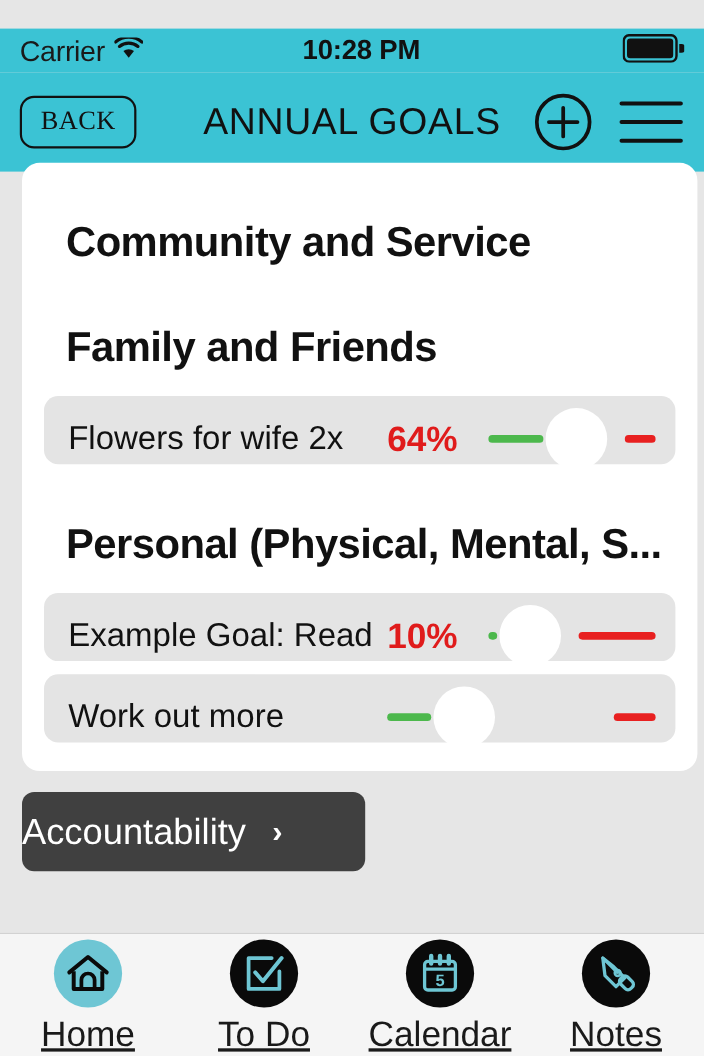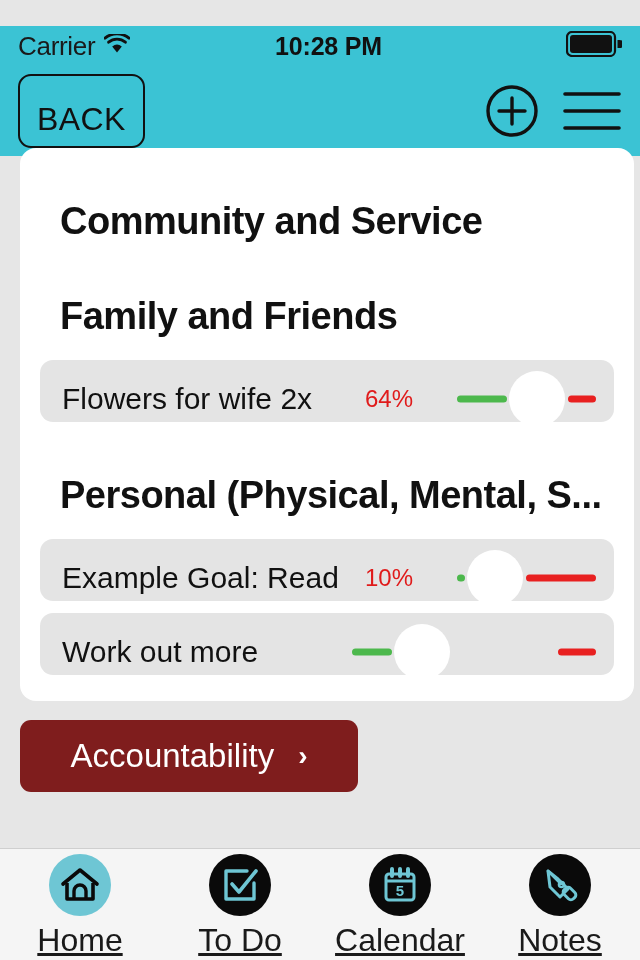--- a/index.html
+++ b/index.html
@@ -36,27 +36,28 @@
     height:90px;
     background:#3bc3d4;
     display:flex;
     align-items:center;
     padding:0 18px;
     position:relative;
   }
   .back-button{
     border:2.5px solid #111;
     border-radius:13px;
-    padding:27px 17px 11px;
-    font-size:32px;
+    padding:9px 17px 11px;
+    font-size:24px;
     color:#111;
     letter-spacing:0.4px;
     background:transparent;
     line-height:1;
     cursor:pointer;
+    font-family:Liberation Serif, serif;
   }
   .nav-title{
     position:absolute; left:0; right:0; text-align:center;
     font-size:34px; color:#111; letter-spacing:0.6px;
     pointer-events:none;
   }
   .nav-right{ margin-left:auto; display:flex; align-items:center; gap:22px; z-index:2; }
   .icon-btn{ background:none; border:none; cursor:pointer; display:block; line-height:0; }
 
   
@@ -92,26 +93,25 @@
   }
   .goal-title{
     font-size:30px;
     color:#111;
     white-space:nowrap;
     overflow:hidden;
     flex:0 0 auto;
     width:290px;
   }
   .goal-pct{
-    font-size:24px;
-    font-weight:normal;
+    font-size:32px;
+    font-weight:bold;
     color:#e01b1b;
     width:92px;
     flex:0 0 auto;
-    margin-left:13px;
   }
   .slider{
     position:relative;
     flex:1 1 auto;
     height:62px;
     min-width:0;
   }
   .track{
     position:absolute;
     top:50%; transform:translateY(-50%);
@@ -128,30 +128,30 @@
     margin-left:-28px;
     background:#fff;
     border-radius:50%;
     cursor:pointer;
   }
 
   
   .accountability-btn{
     position:absolute;
     left:20px; top:720px;
-    width:338px; height:72px;
-    background:#7f1d1d;
+    width:312px; height:72px;
+    background:#404040;
     border:none;
     border-radius:11px;
     color:#fff;
     font-size:33px;
     font-family:"Liberation Sans", sans-serif;
     display:flex;
     align-items:center;
-    justify-content:center;
+    justify-content:flex-start;
     gap:24px;
     cursor:pointer;
   }
   .chev{ font-size:28px; font-weight:bold; line-height:1; }
 
   
   .tab-bar{
     position:absolute;
     left:0; bottom:0; width:640px; height:112px;
     background:#f5f5f5;
@@ -198,20 +198,21 @@
         <rect x="1" y="1" width="48" height="24" rx="5" ry="5" fill="none" stroke="#111" stroke-width="2.2"></rect>
         <rect x="4" y="4" width="42" height="18" rx="3" ry="3" fill="#111"></rect>
         <path d="M51.5 9 h2 a2.5 2.5 0 0 1 0 8 h-2 Z" fill="#111"></path>
       </svg>
     </span>
   </div>
 </div>
 
 <div class="nav-bar">
   <button class="back-button">BACK</button>
+  <div class="nav-title">ANNUAL GOALS</div>
   <div class="nav-right">
     <button class="icon-btn">
       <span>
         <svg width="56" height="56" viewBox="0 0 56 56">
           <circle cx="28" cy="28" r="24" fill="none" stroke="#111" stroke-width="3.4"></circle>
           <path d="M28 15 V41 M15 28 H41" stroke="#111" stroke-width="3.4" stroke-linecap="round"></path>
         </svg>
       </span>
     </button>
     <button class="icon-btn">

